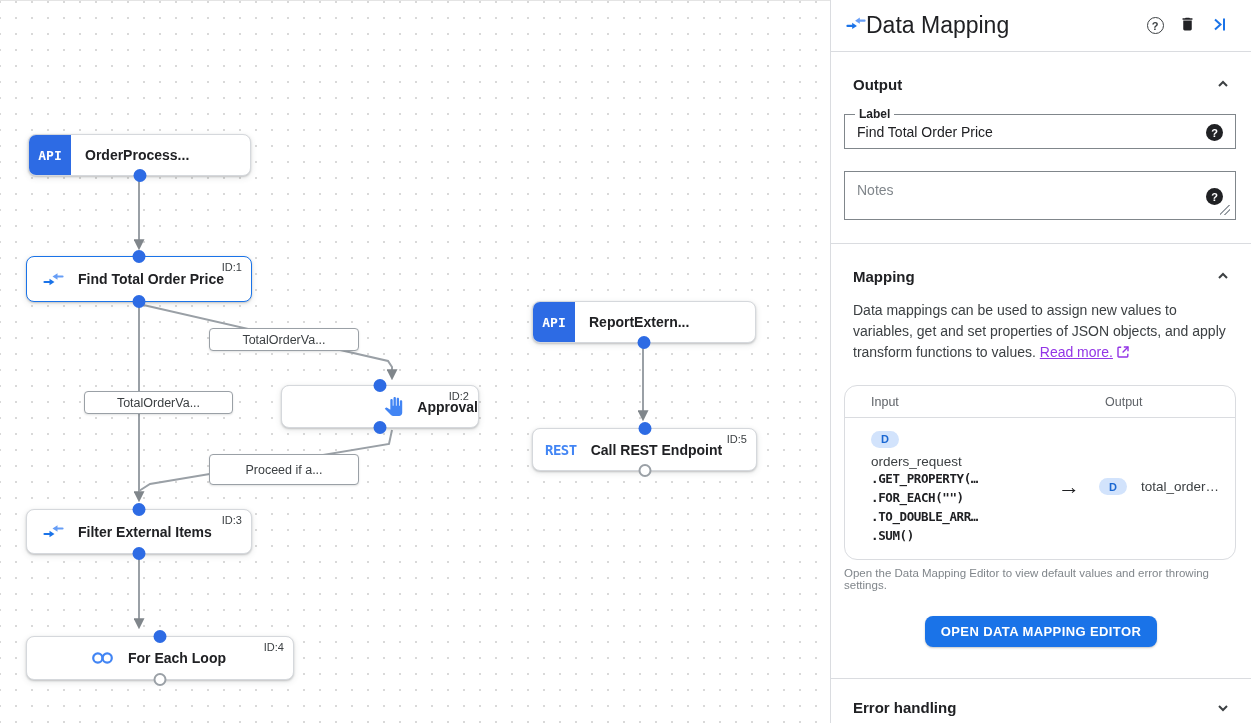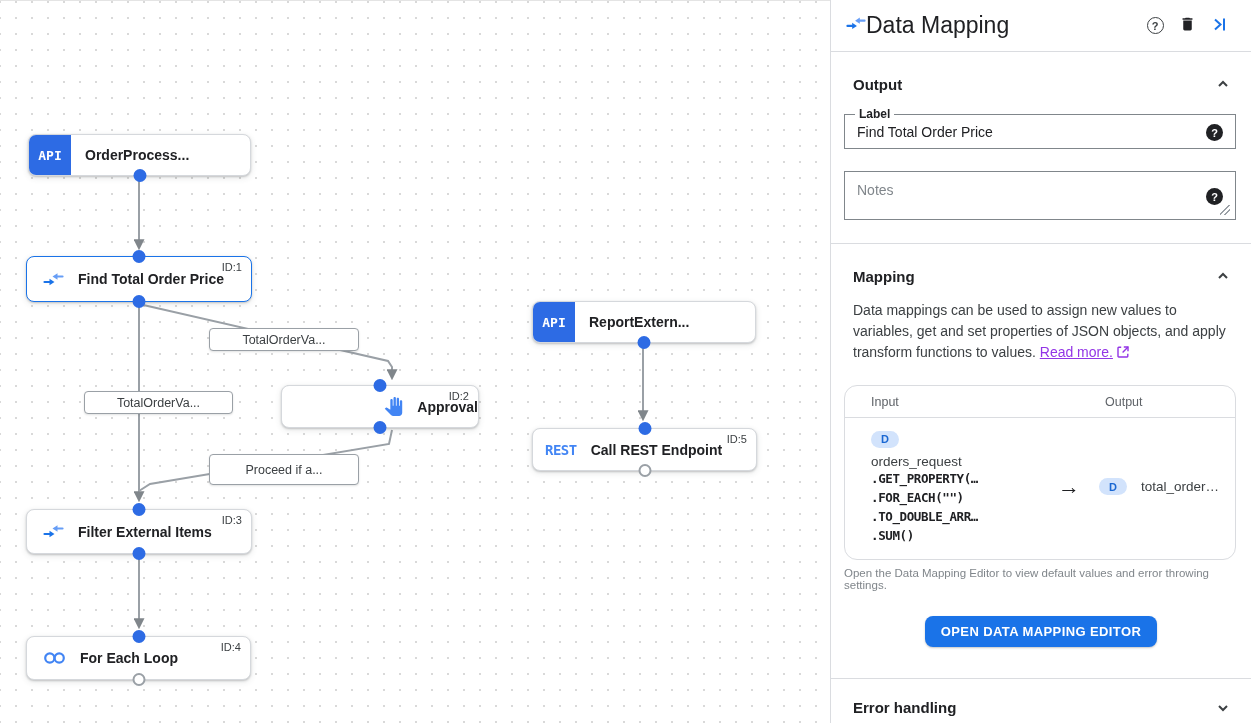--- a/index.html
+++ b/index.html
@@ -159,21 +159,21 @@
         <line x1="19.5" y1="4.5" x2="14" y2="4.5" stroke="#669df6" stroke-width="2.2" stroke-linecap="round"></line>
         <polygon points="14.5,1.3 9.5,4.5 14.5,7.7" fill="#669df6"></polygon>
       </svg>
     </span>
     <div class="node-label">Filter External Items</div>
     <div class="node-id">ID:3</div>
     <span class="port top"></span>
     <span class="port bottom"></span>
   </div>
 
-  <div class="node" style="left:26px;top:635px;width:225px;height:44px;">
+  <div class="node" style="left:26px;top:635px;width:268px;height:44px;padding-left:48px;">
     <span class="node-icon">
       <svg width="23" height="14" viewBox="0 0 23 14" fill="none" stroke="#4285f4" stroke-width="2.2">
         <circle cx="6.8" cy="7" r="4.6"></circle>
         <circle cx="16.2" cy="7" r="4.6"></circle>
       </svg>
     </span>
     <div class="node-label">For Each Loop</div>
     <div class="node-id">ID:4</div>
     <span class="port top"></span>
     <span class="port bottom hollow"></span>

